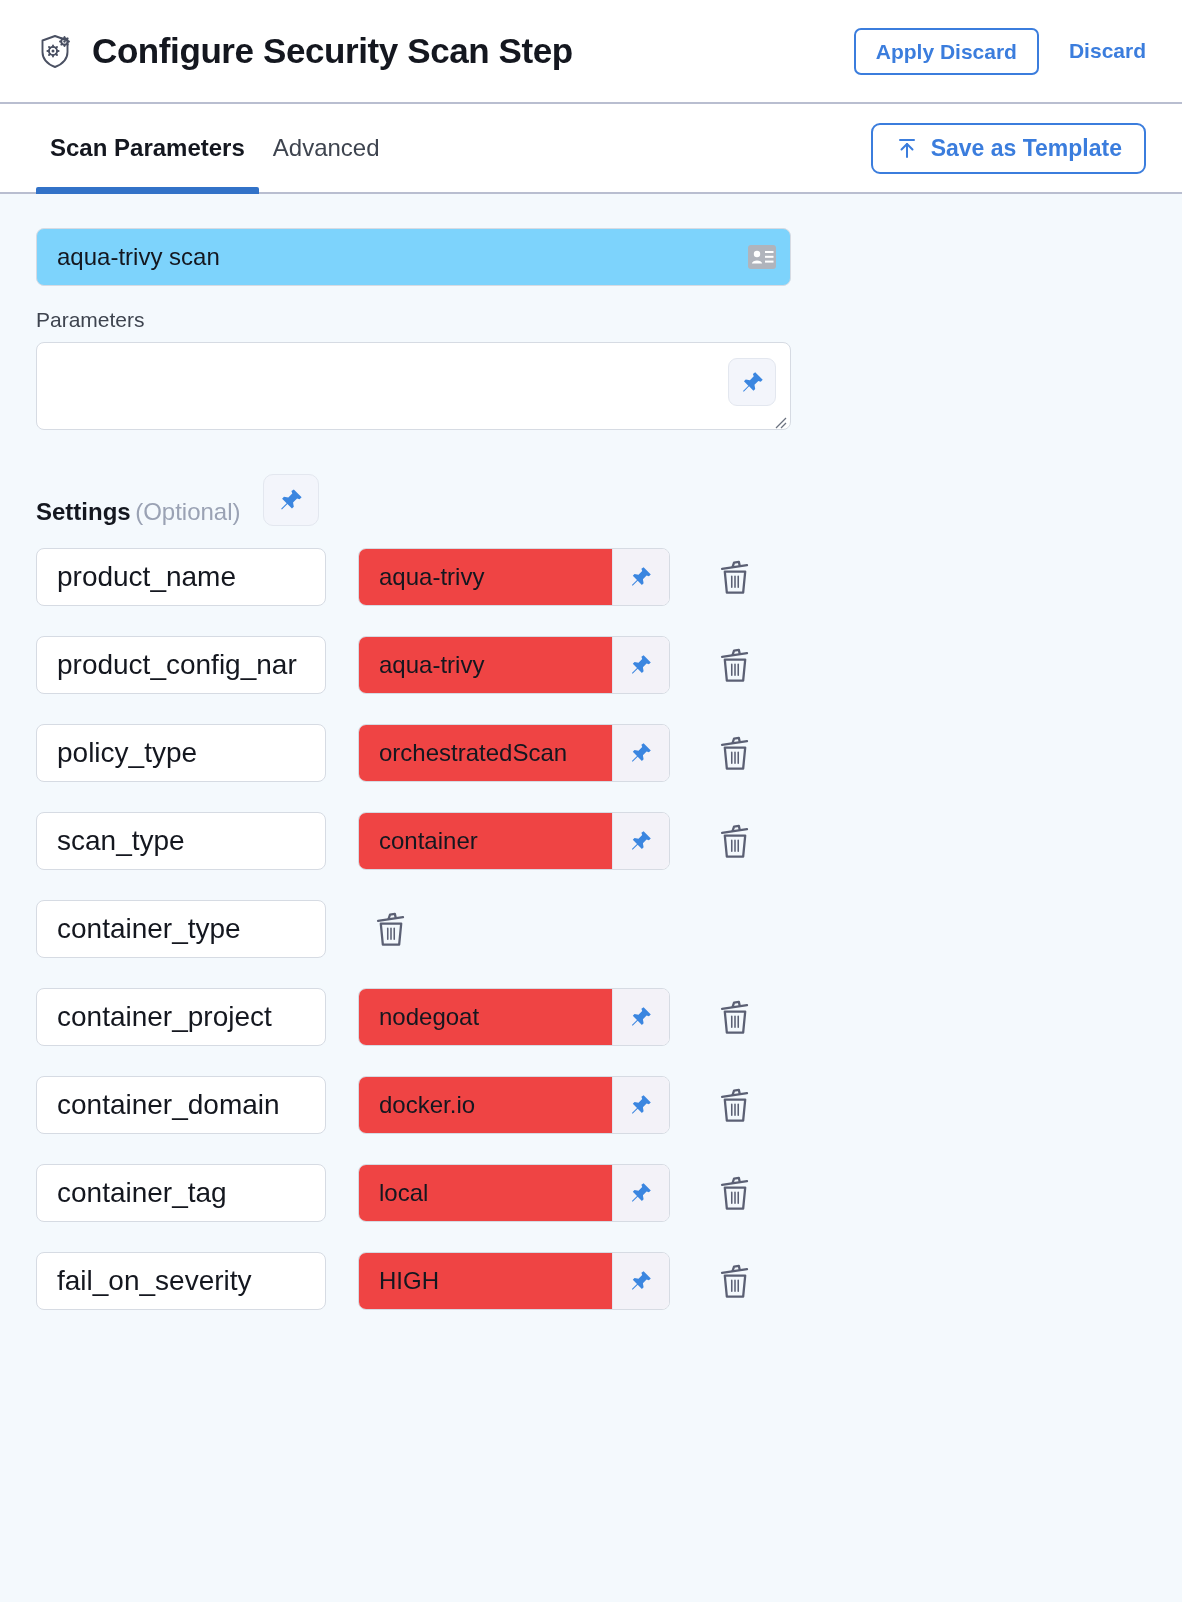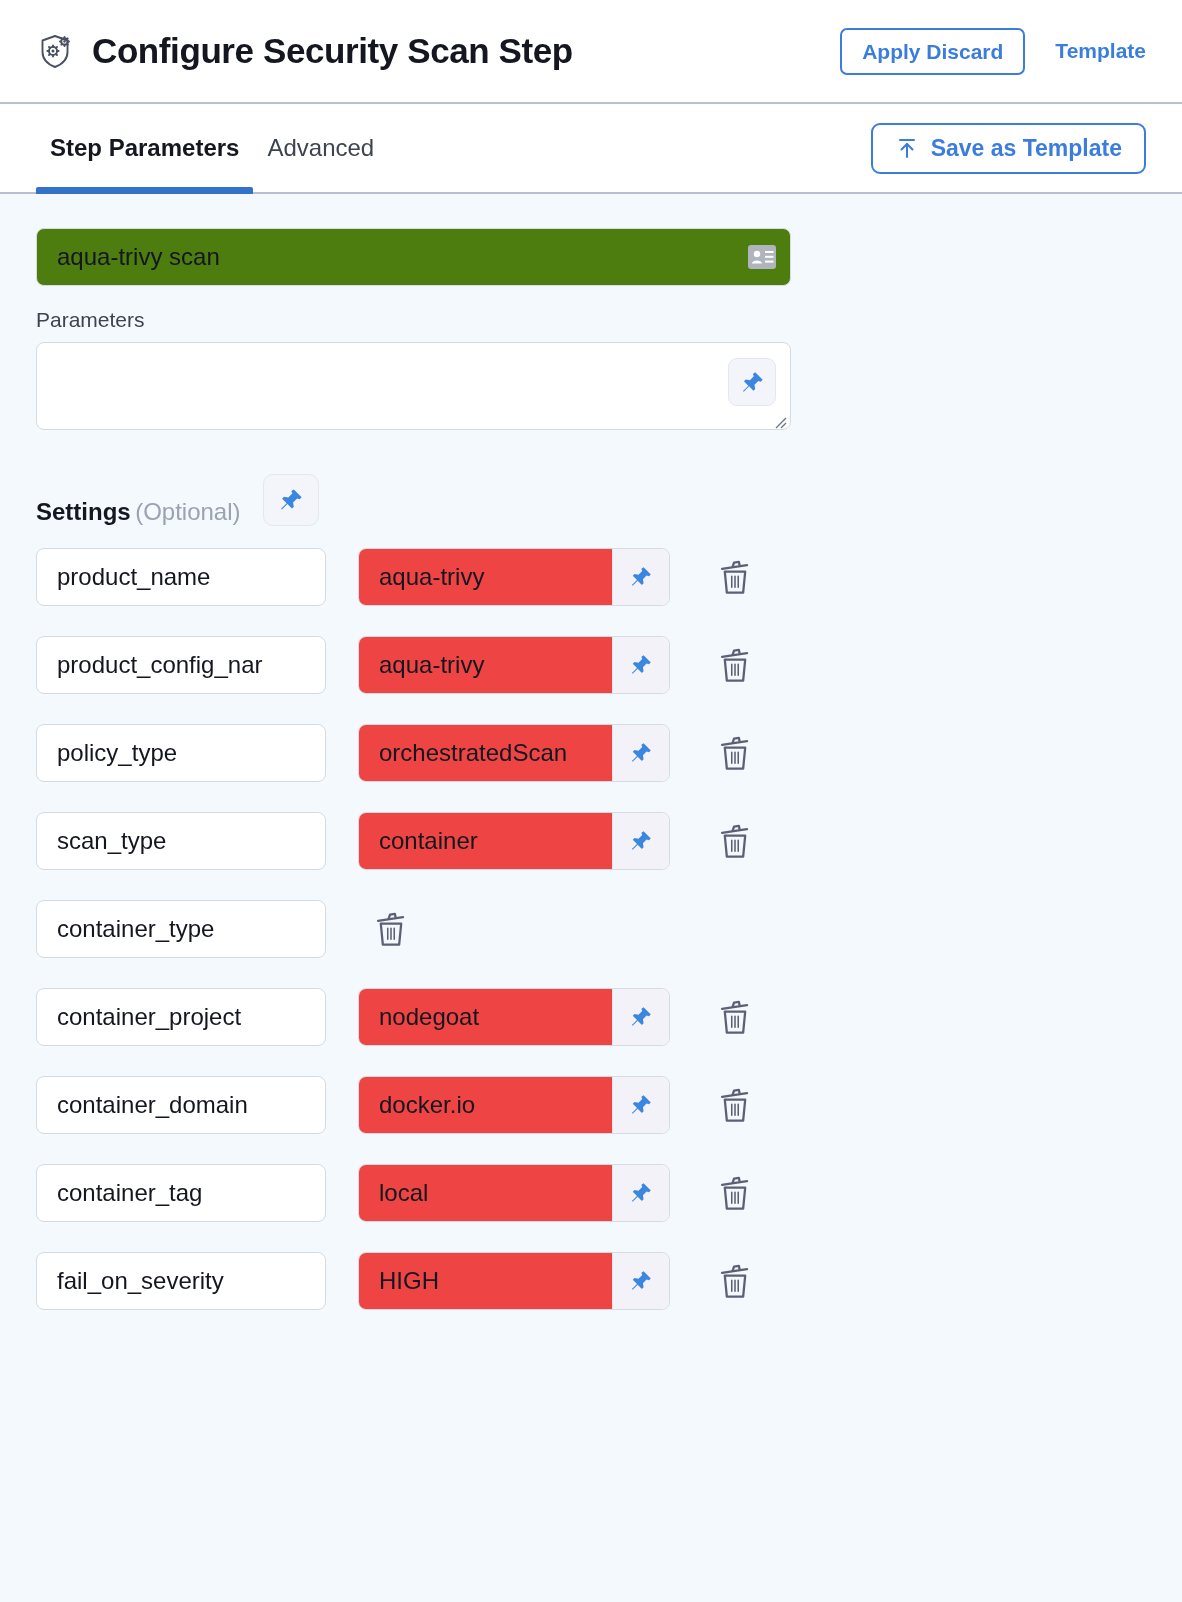--- a/index.html
+++ b/index.html
@@ -136,21 +136,21 @@
 
   .input-wrap {
     position: relative;
     width: 755px;
   }
   .text-input {
     width: 100%;
     height: 58px;
     border: 1px solid #d6dbe3;
     border-radius: 8px;
-    background: #4d7c0f;
+    background: #7dd3fc;
     font-size: 24px;
     color: #14171f;
     padding: 0 60px 0 20px;
     font-family: "Liberation Sans", sans-serif;
     outline: none;
   }
   .badge-icon-btn {
     position: absolute;
     right: 14px;
     top: 50%;
@@ -217,21 +217,21 @@
     display: flex;
     align-items: center;
     margin-bottom: 30px;
   }
   .key-input {
     width: 290px;
     height: 58px;
     border: 1px solid #d6dbe3;
     border-radius: 8px;
     background: #ffffff;
-    font-size: 24px;
+    font-size: 28px;
     color: #14171f;
     padding: 0 14px 0 20px;
     font-family: "Liberation Sans", sans-serif;
     outline: none;
   }
   .value-group {
     display: flex;
     align-items: stretch;
     margin-left: 32px;
     border: 1px solid #d6dbe3;
@@ -299,27 +299,27 @@
         <path d="M25.3 7.3 L26.2 8.2"></path>
           <path d="M30.8 12.8 L31.7 13.7"></path>
         <path d="M31.7 7.3 L30.8 8.2"></path>
           <path d="M26.2 12.8 L25.3 13.7"></path>
       </g>
     </svg>
   </span>
   <div class="page-title">Configure Security Scan Step</div>
   <div class="header-actions">
     <button class="btn-outline">Apply Discard</button>
-    <button class="btn-link">Template</button>
+    <button class="btn-link">Discard</button>
   </div>
 </div>
 
 <div class="tabbar">
   <div class="tabs">
-    <div class="tab active">Step Parameters</div>
+    <div class="tab active">Scan Parameters</div>
     <div class="tab inactive">Advanced</div>
   </div>
   <div class="tabbar-actions">
     <button class="btn-template">
       <span style="display:flex;">
         <svg viewBox="0 0 24 24" width="24" height="24" fill="none" stroke="#3b7ddd" stroke-width="2" stroke-linecap="round" stroke-linejoin="round">
           <path d="M5 4 H19"></path>
           <path d="M12 21 V8"></path>
           <path d="M6.5 13.5 L12 8 L17.5 13.5"></path>
         </svg>

